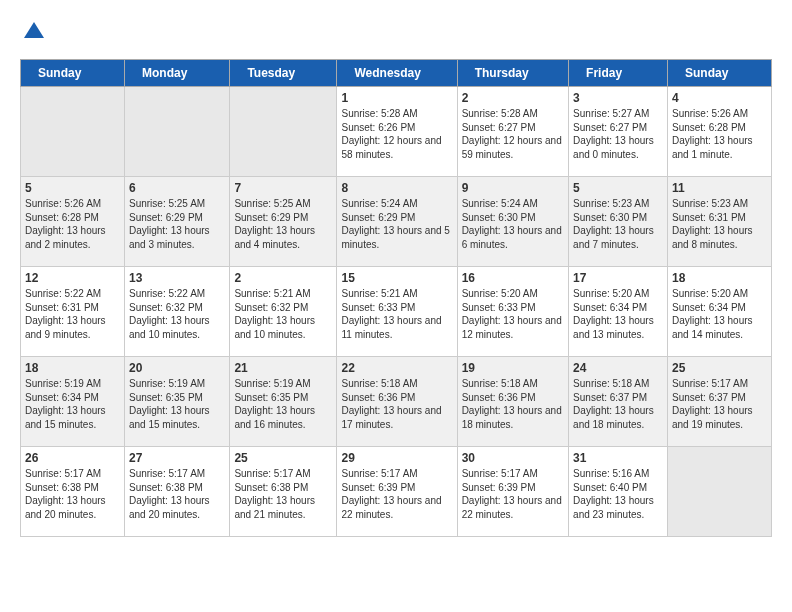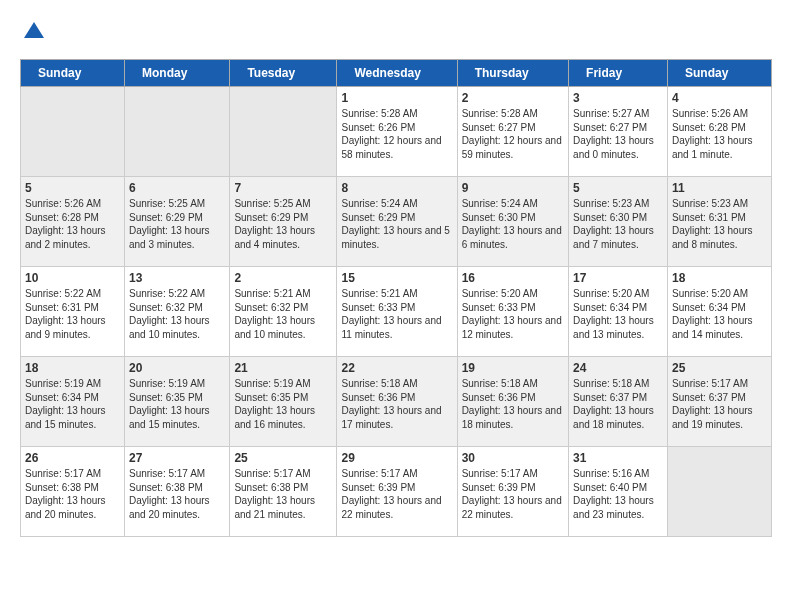--- a/index.html
+++ b/index.html
@@ -151,21 +151,21 @@
         <td><span class="day-number">8</span>
 <span class="day-info">Sunrise: 5:24 AM<br>Sunset: 6:29 PM<br>Daylight: 13 hours and 5 minutes.</span></td>
         <td><span class="day-number">9</span>
 <span class="day-info">Sunrise: 5:24 AM<br>Sunset: 6:30 PM<br>Daylight: 13 hours and 6 minutes.</span></td>
         <td><span class="day-number">5</span>
 <span class="day-info">Sunrise: 5:23 AM<br>Sunset: 6:30 PM<br>Daylight: 13 hours and 7 minutes.</span></td>
         <td><span class="day-number">11</span>
 <span class="day-info">Sunrise: 5:23 AM<br>Sunset: 6:31 PM<br>Daylight: 13 hours and 8 minutes.</span></td>
       </tr>
       <tr>
-        <td><span class="day-number">10</span>
+        <td><span class="day-number">12</span>
 <span class="day-info">Sunrise: 5:22 AM<br>Sunset: 6:31 PM<br>Daylight: 13 hours and 9 minutes.</span></td>
         <td><span class="day-number">13</span>
 <span class="day-info">Sunrise: 5:22 AM<br>Sunset: 6:32 PM<br>Daylight: 13 hours and 10 minutes.</span></td>
         <td><span class="day-number">2</span>
 <span class="day-info">Sunrise: 5:21 AM<br>Sunset: 6:32 PM<br>Daylight: 13 hours and 10 minutes.</span></td>
         <td><span class="day-number">15</span>
 <span class="day-info">Sunrise: 5:21 AM<br>Sunset: 6:33 PM<br>Daylight: 13 hours and 11 minutes.</span></td>
         <td><span class="day-number">16</span>
 <span class="day-info">Sunrise: 5:20 AM<br>Sunset: 6:33 PM<br>Daylight: 13 hours and 12 minutes.</span></td>
         <td><span class="day-number">17</span>

